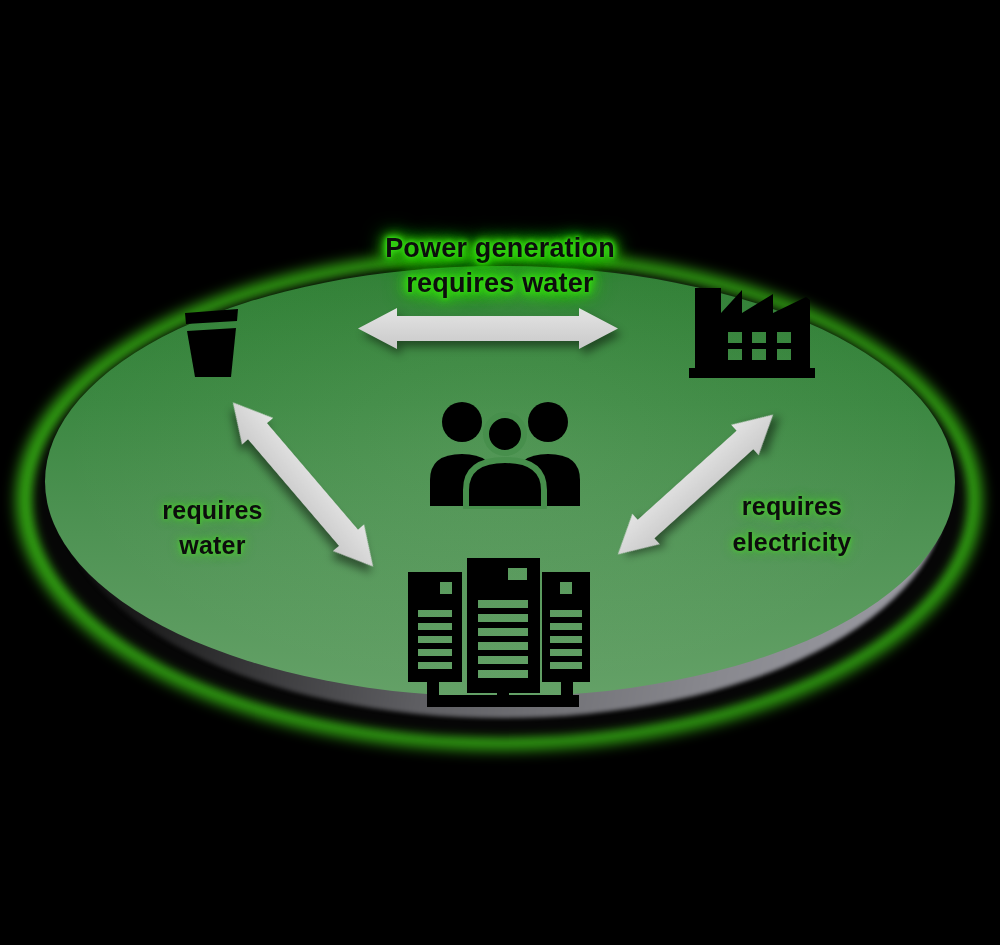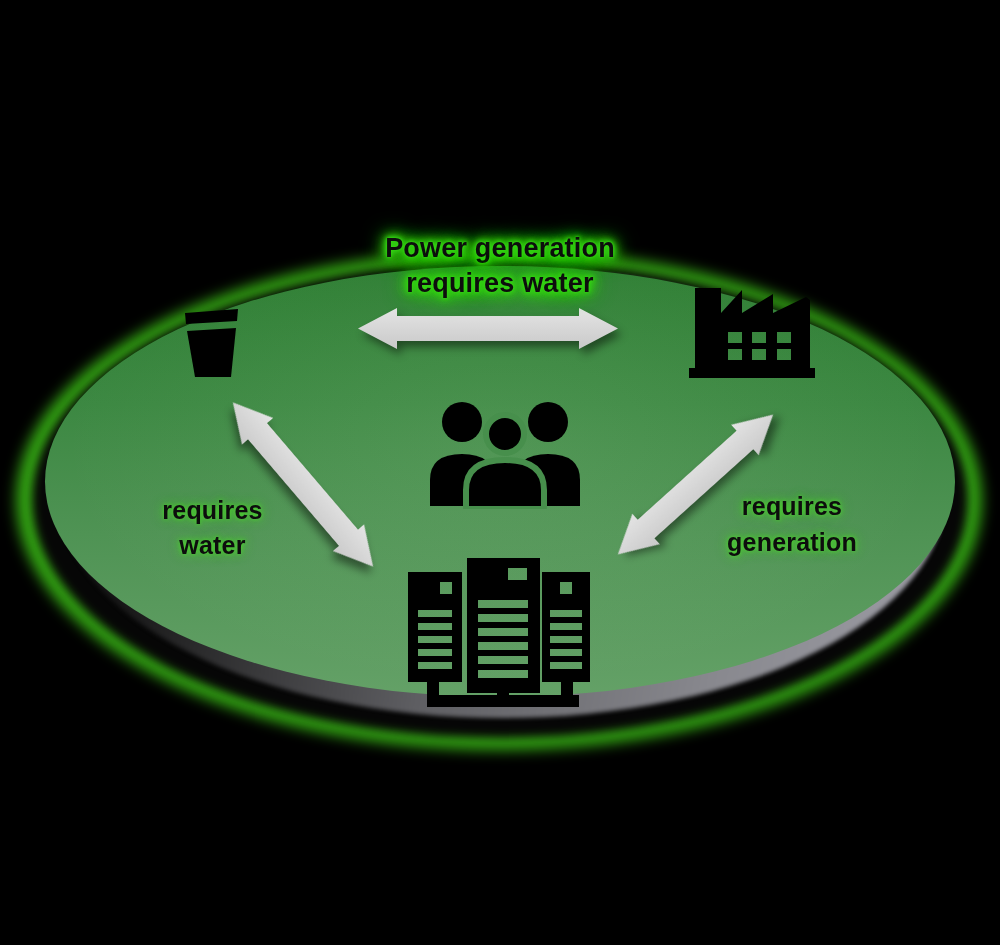--- a/index.html
+++ b/index.html
@@ -152,16 +152,16 @@
     <div>requires water</div>
   </div>
 
   <div class="label label-left">
     <div>requires</div>
     <div>water</div>
   </div>
 
   <div class="label label-right">
     <div>requires</div>
-    <div>generation</div>
+    <div>electricity</div>
   </div>
 
 </div>
 
 </body></html>

